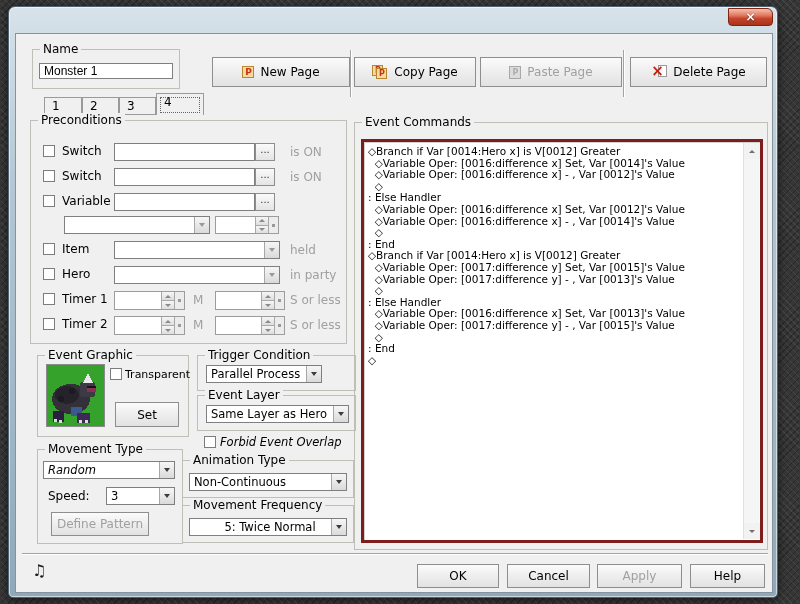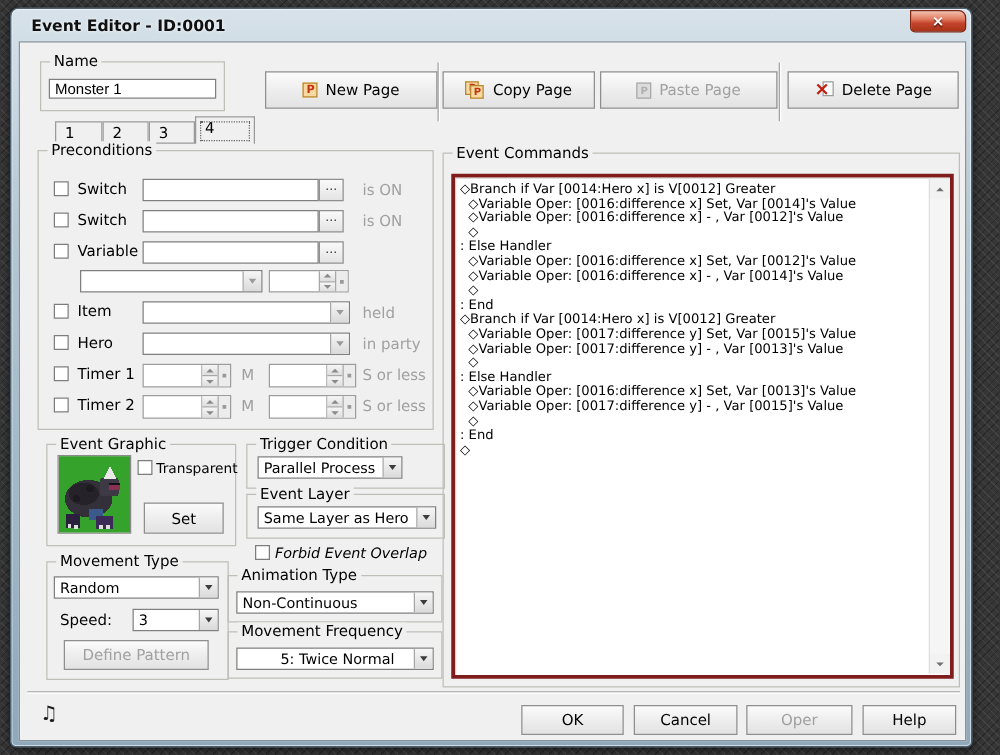--- a/index.html
+++ b/index.html
@@ -111,21 +111,20 @@
   .icon-del .x { position:absolute; left:0; top:-3px; color:#c41e12; font-size:15px; font-weight:bold; }
   .music-icon { position:absolute; font-size:16px; color:#1b1b1b; }
   .sprite-box { position:absolute; border:1px solid #8a8a8a; box-shadow:inset 1px 1px 0 #cfcfcf; }
 </style>
 </head>
 <body>
 
 <div class="stage">
   <div class="window">
     <div class="titlebar">
-      <span class="title-text">Event Editor - ID:0001</span>
       <div class="close-btn">
         <span>×</span>
       </div>
     </div>
 
     <div class="client">
 
       <div class="gb" style="left:16px; top:15px; width:148px; height:40px;">
         <span class="gb-label">Name</span>
         <input class="textbox" style="left: 6px; top: 13px; width: 134px; height: 16px;" value="Monster 1">
@@ -334,34 +333,34 @@
           <div class="arrow-btn">
               <span class="tri-down"></span>
             </div>
         </div>
       </div>
       <span class="checkbox" style="left:188px; top:402px;"></span>
       <span class="lbl" style="left:204px; top:401px; font-size:11.5px;font-style:italic;">Forbid Event Overlap</span>
 
       <div class="gb" style="left:21px; top:415px; width:146px; height:95px;">
         <span class="gb-label">Movement Type</span>
-        <div class="combo" style="left:5px; top:11px; width:132px; height:18px;">
+        <div class="combo" style="left:5px; top:11px; width:132px; height:18px;font-style:italic;">
           <span>Random</span>
           <div class="arrow-btn">
               <span class="tri-down"></span>
             </div>
         </div>
         <span class="lbl" style="left:10px; top:39px;">Speed:</span>
         <div class="combo" style="left:68px; top:37px; width:69px; height:18px;">
           <span>3</span>
           <div class="arrow-btn">
               <span class="tri-down"></span>
             </div>
         </div>
-        <div class="btn disabled" style="left:13px; top:62px; width:116px; height:24px;">
+        <div class="btn disabled" style="left:13px; top:62px; width:98px; height:24px;">
           <span>Define Pattern</span>
         </div>
       </div>
 
       <div class="gb" style="left:166px; top:426px; width:172px; height:38px;">
         <span class="gb-label">Animation Type</span>
         <div class="combo" style="left:6px; top:12px; width:158px; height:18px;">
           <span>Non-Continuous</span>
           <div class="arrow-btn">
               <span class="tri-down"></span>
@@ -416,21 +415,21 @@
 
       <div class="hsep" style="left:6px; top:519px; width:746px;"></div>
       <span class="music-icon" style="left:16px; top:527px;">♫</span>
       <div class="btn" style="left:401px; top:530px; width:82px; height:24px;">
         <span>OK</span>
       </div>
       <div class="btn" style="left:491px; top:530px; width:83px; height:24px;">
         <span>Cancel</span>
       </div>
       <div class="btn disabled" style="left:581px; top:530px; width:85px; height:24px;">
-        <span>Oper</span>
+        <span>Apply</span>
       </div>
       <div class="btn" style="left:674px; top:530px; width:75px; height:24px;">
         <span>Help</span>
       </div>
 
     </div>
   </div>
 </div>
 
 </body></html>

